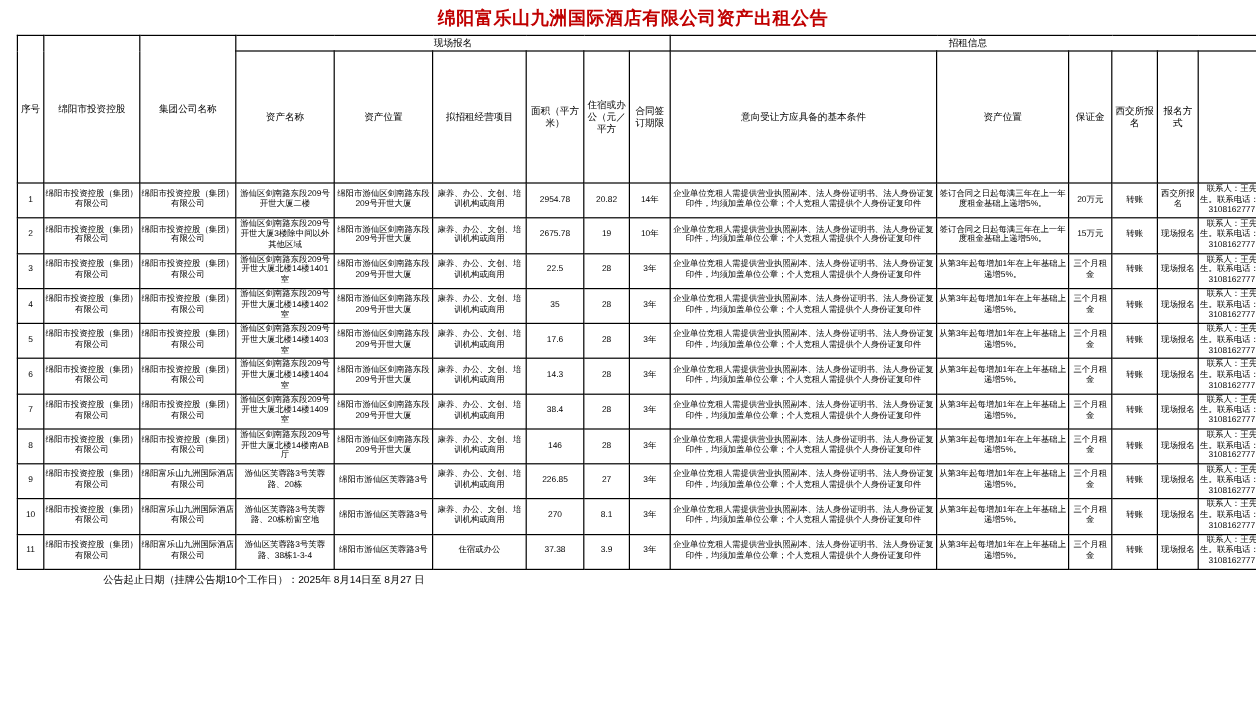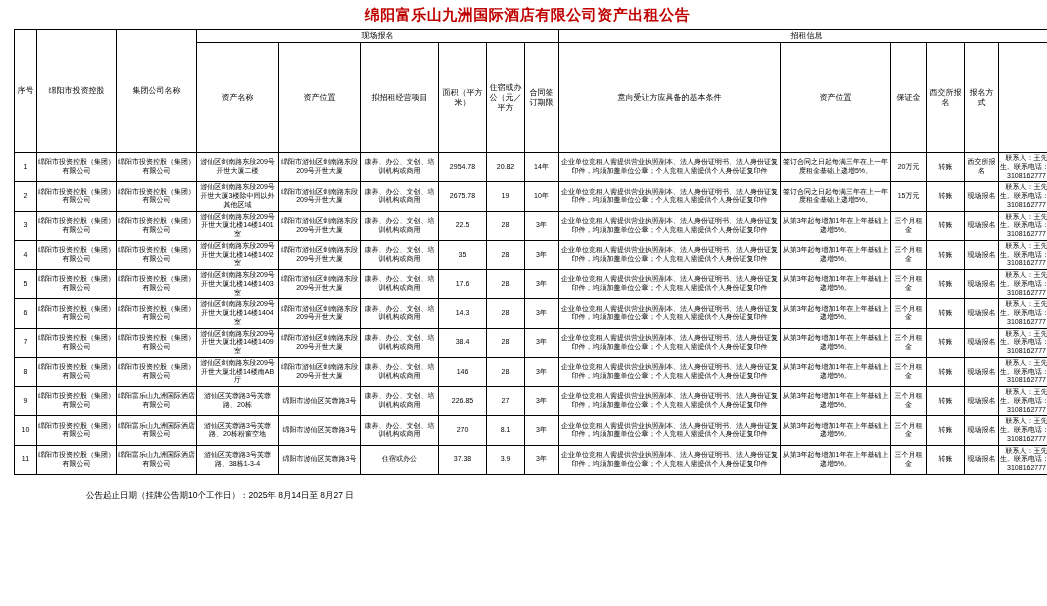--- a/index.html
+++ b/index.html
@@ -38,21 +38,21 @@
     font-weight:normal;
     font-size:8px;
     background:#fff;
   }
   .grouphead{font-size:9px;}
   .idx{font-size:9px;}
   .cond{font-size:6.5px;line-height:1.3;}
   .rate{font-size:6.5px;line-height:1.3;}
   .contact{font-size:6.5px;line-height:1.35;}
   .footnote{
-    margin-top:15px;
+    margin-top:3px;
     font-size:8.5px;
     padding-left:72px;
   }
   col.c0{width:22px;}
   col.c1{width:80px;}
   col.c2{width:80px;}
   col.c3{width:82px;}
   col.c4{width:82px;}
   col.c5{width:78px;}
   col.c6{width:48px;}

